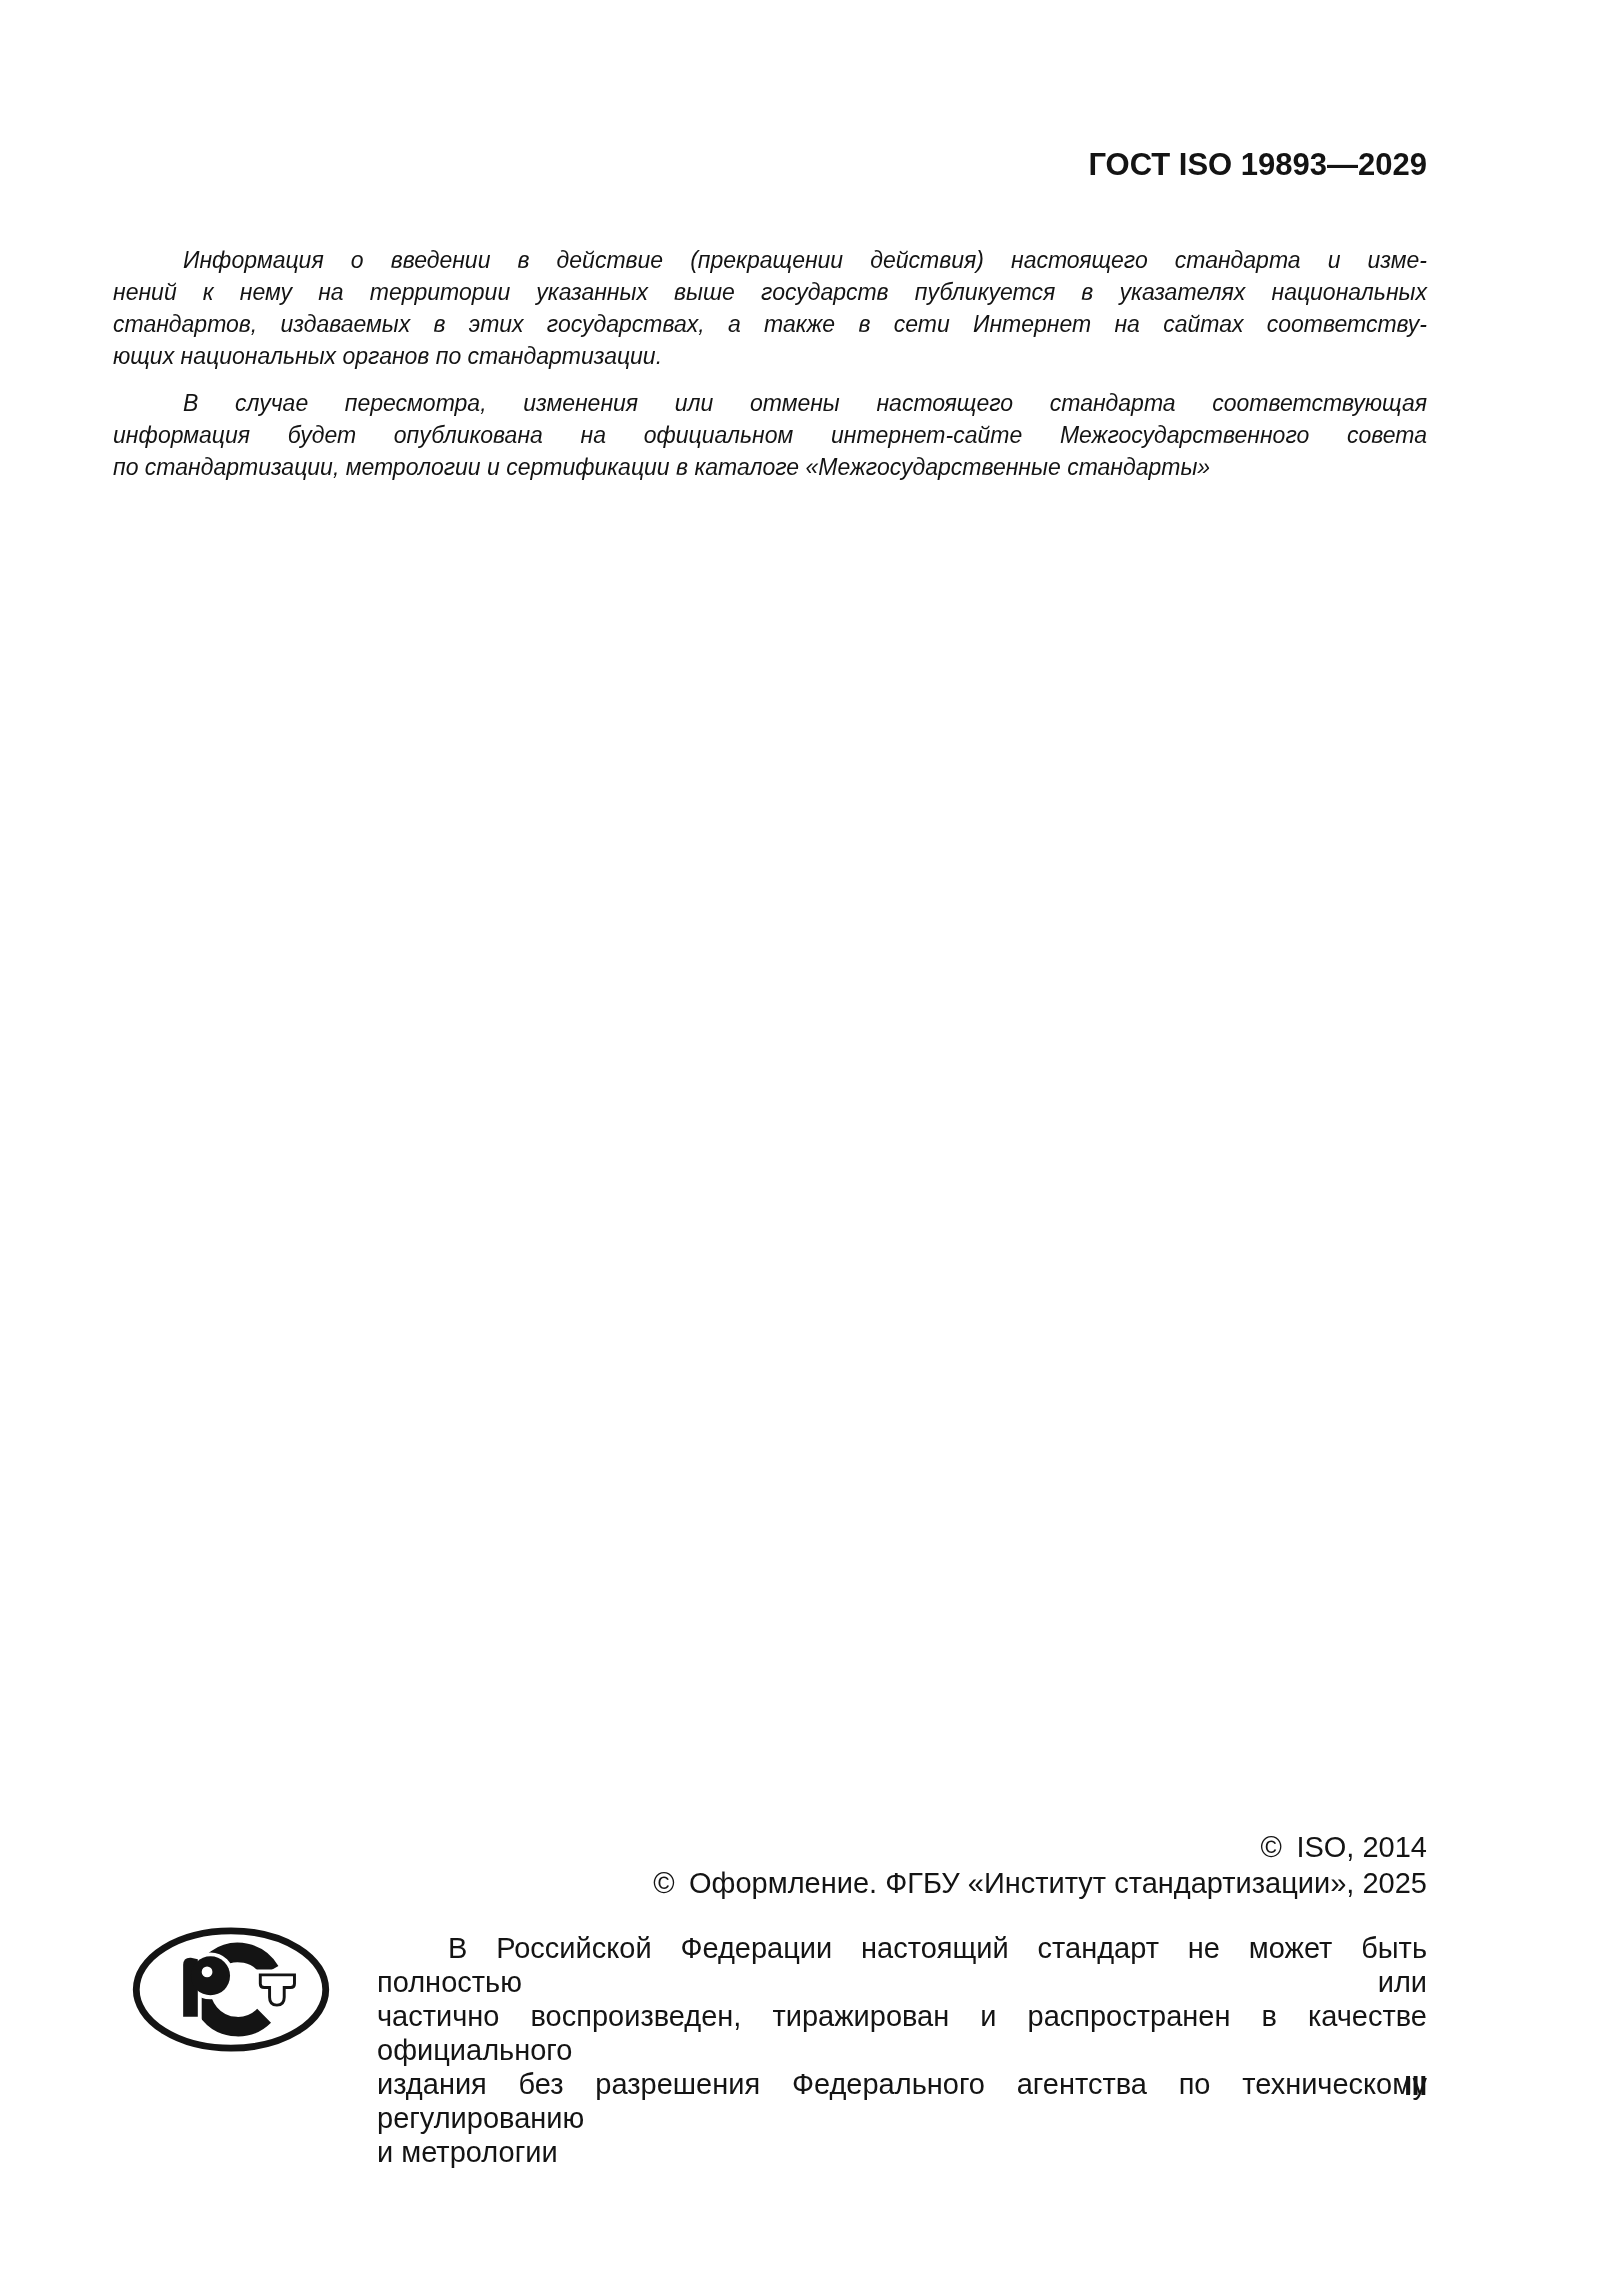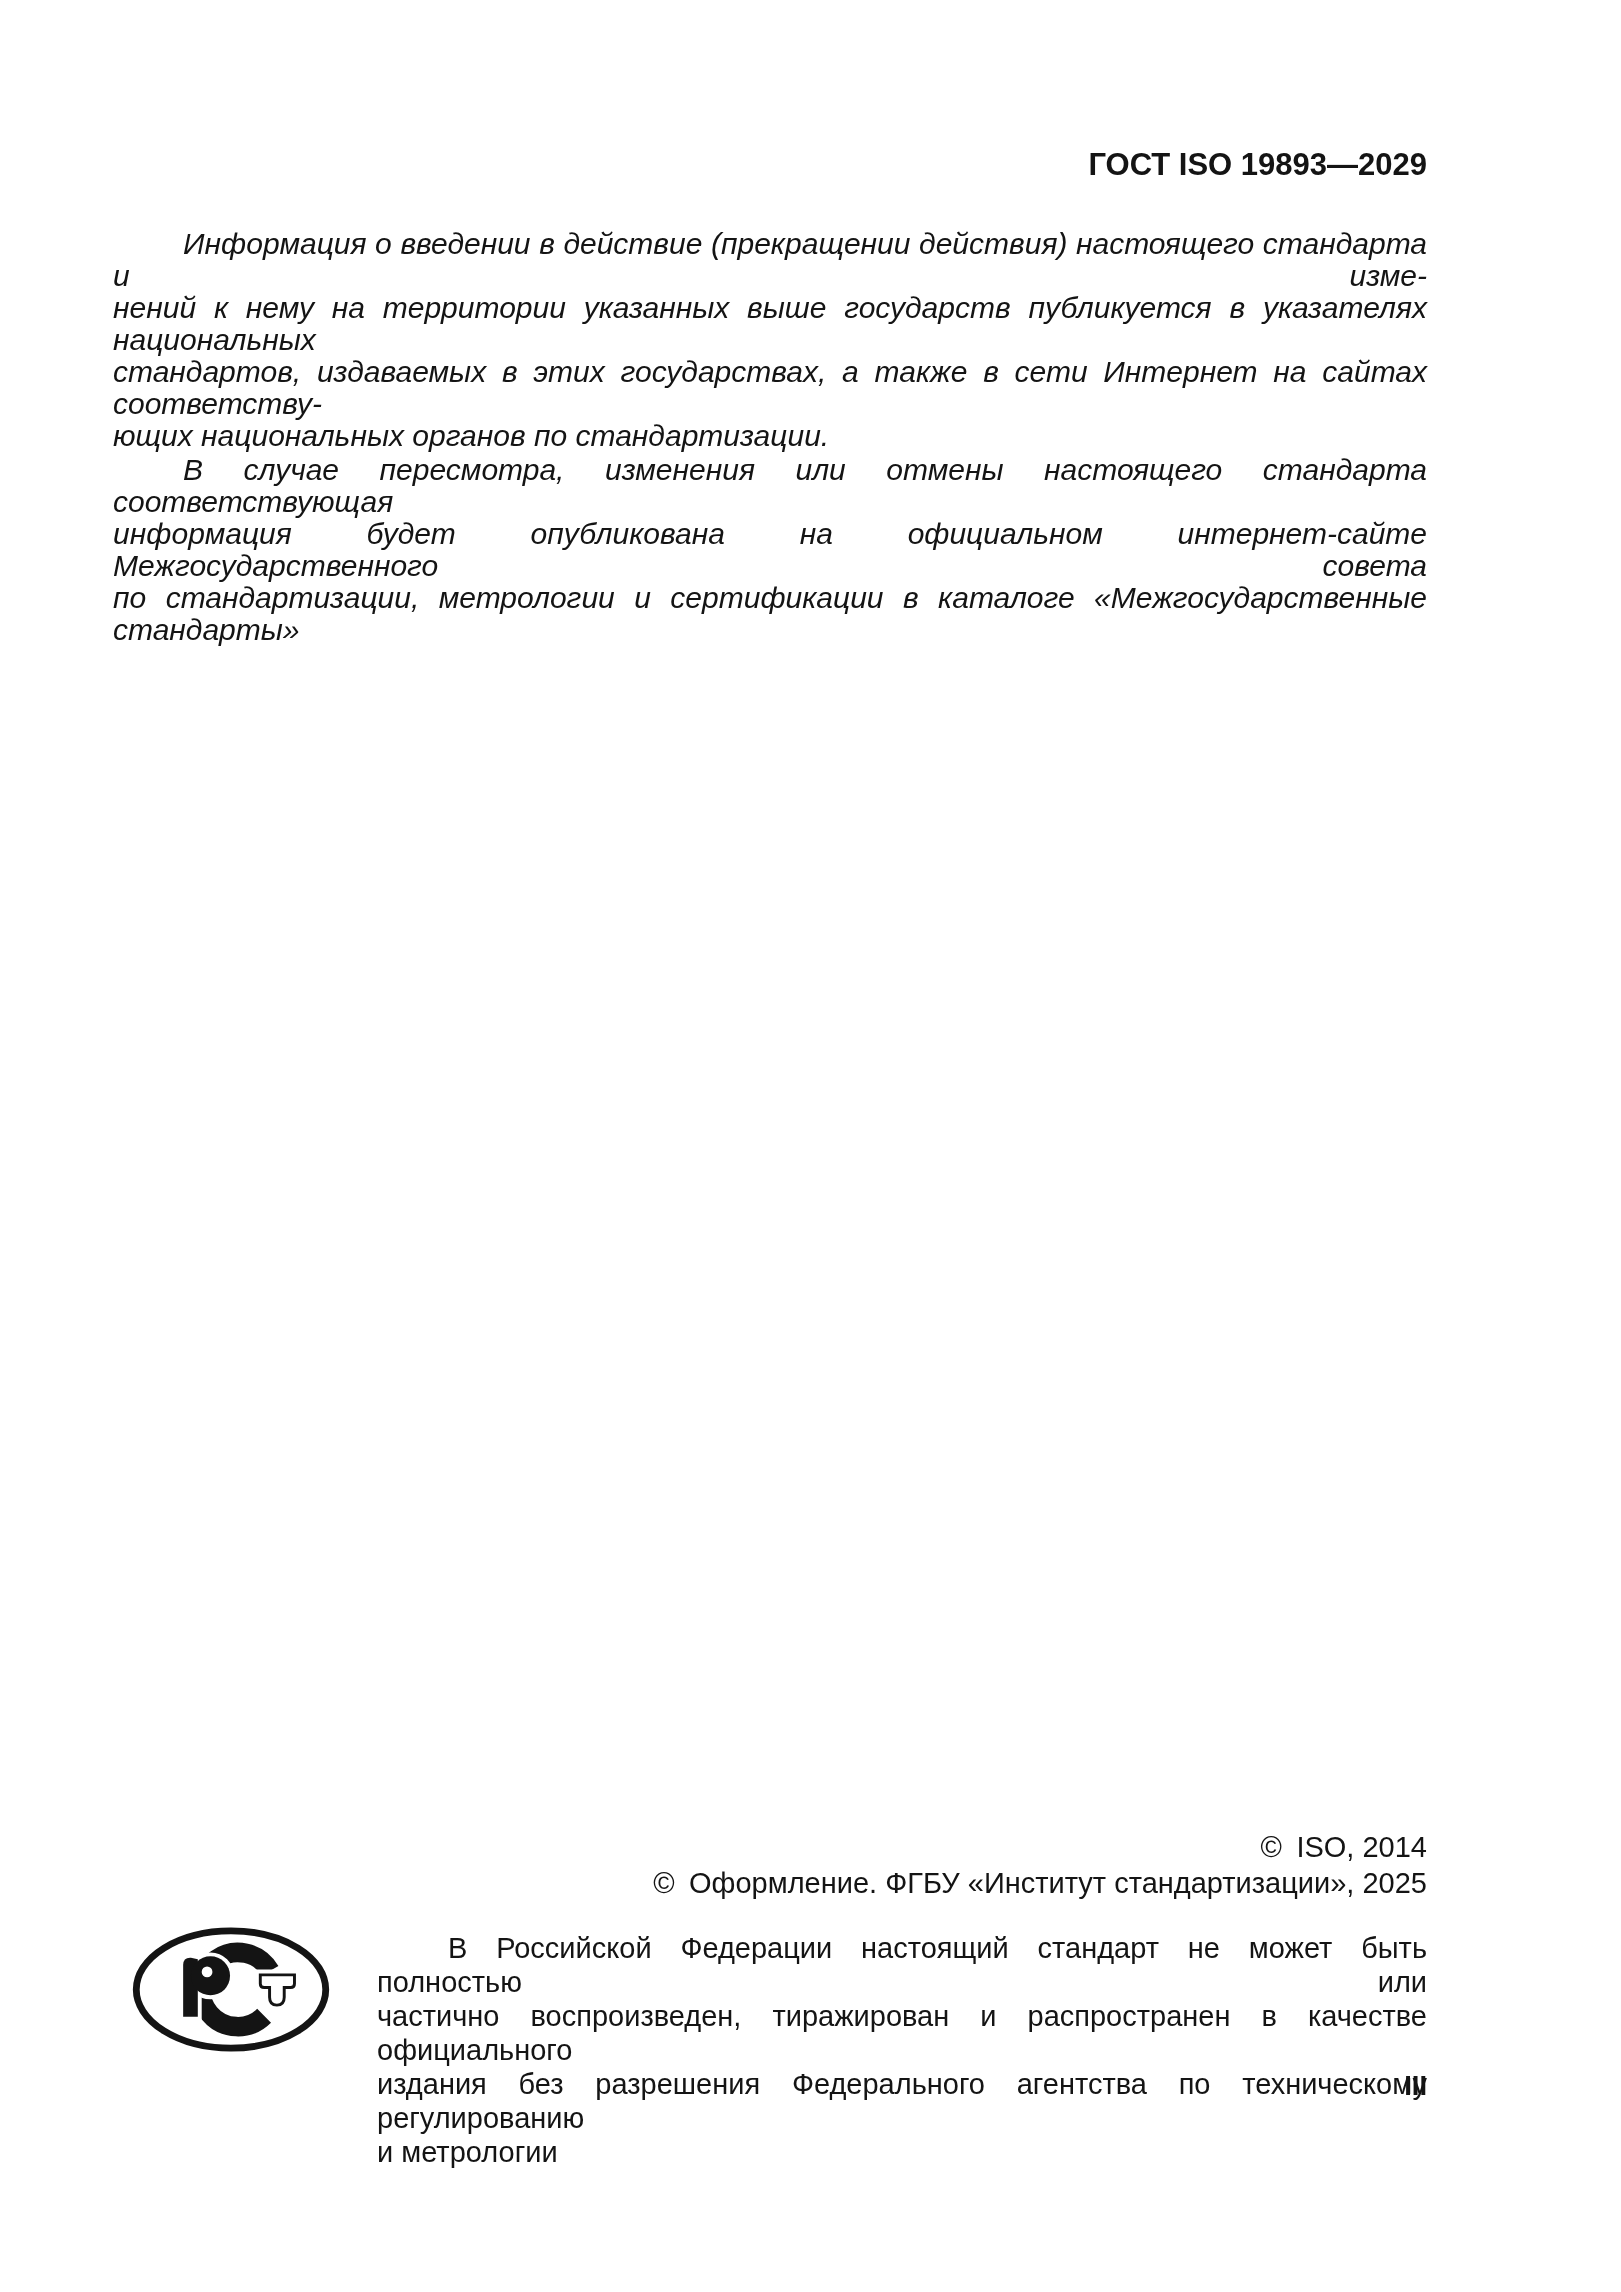--- a/index.html
+++ b/index.html
@@ -16,27 +16,27 @@
     position: absolute;
     top: 147px;
     right: 194px;
     font-size: 31px;
     font-weight: 700;
     white-space: nowrap;
   }
   .notice {
     position: absolute;
     left: 113px;
-    top: 228px;
+    top: 244px;
     width: 1314px;
     font-style: italic;
-    font-size: 30px;
+    font-size: 23px;
     line-height: 32px;
   }
-  .para2 { margin-top: 2px; }
+  .para2 { margin-top: 15px; }
   .tline { text-align: justify; text-align-last: justify; }
   .tline.last { text-align-last: left; }
   .notice .tline.first { text-indent: 70px; }
   .copyright {
     position: absolute;
     top: 1829px;
     right: 194px;
     font-size: 29px;
     line-height: 36px;
     text-align: right;

